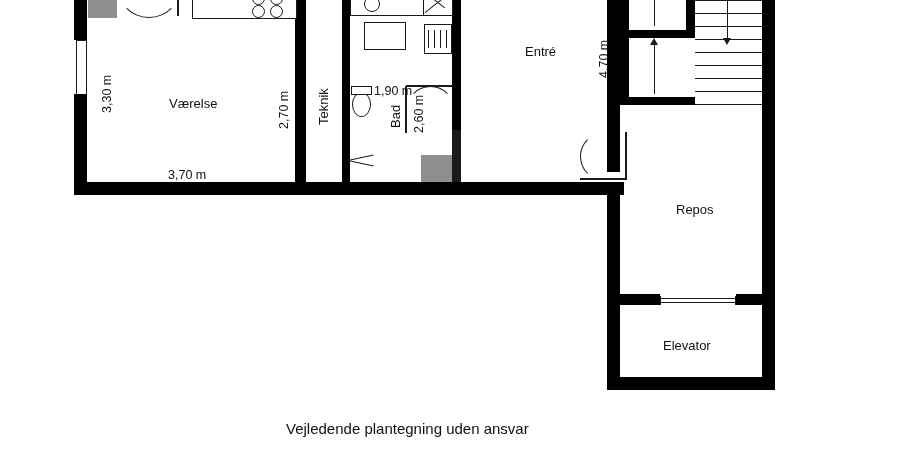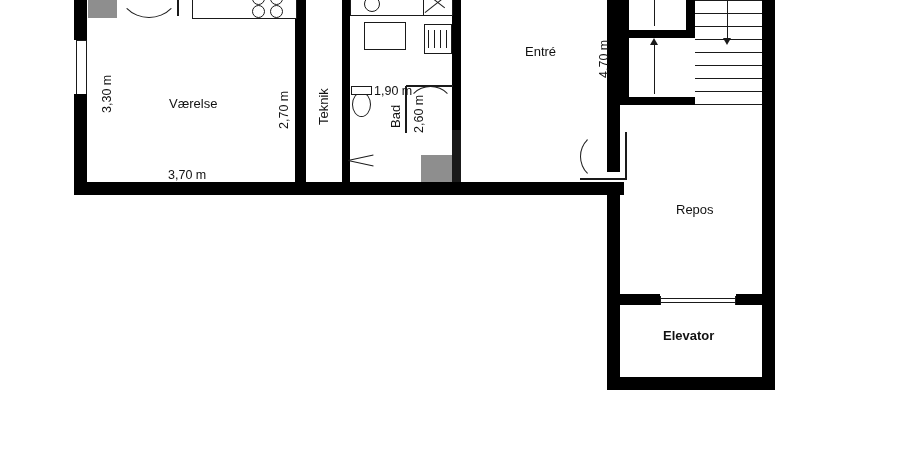--- a/index.html
+++ b/index.html
@@ -201,23 +201,24 @@
   <div class="thinline" style="left:446px; top:30px; width:1.2px; height:18px;"></div>
 
   <div class="fixture-round" style="left:352px; top:92px; width:17px; height:23px;"></div>
   <div class="fixture" style="left:351px; top:86px; width:19px; height:7px;"></div>
 
   <div class="room-label" style="left:169px; top:96px;">Værelse</div>
   <div class="room-label vert" style="left:316px; top:125px;">Teknik</div>
   <div class="room-label vert" style="left:388px; top:128px;">Bad</div>
   <div class="room-label" style="left:525px; top:44px;">Entré</div>
   <div class="room-label" style="left:676px; top:202px;">Repos</div>
-  <div class="room-label" style="left:663px; top:328px;font-weight:bold;">Elevator</div>
+  <div class="room-label" style="left:663px; top:338px;">Elevator</div>
 
   <div class="dim" style="left:168px; top:168px;">3,70 m</div>
   <div class="dim vert" style="left:100px; top:113px;">3,30 m</div>
   <div class="dim vert" style="left:277px; top:129px;">2,70 m</div>
   <div class="dim" style="left:374px; top:64px;margin-top:20px;">1,90 m</div>
   <div class="dim vert" style="left:412px; top:133px;">2,60 m</div>
   <div class="dim vert" style="left:597px; top:78px;">4,70 m</div>
 
+  <div class="caption" style="left:286px; top:420px;">Vejledende plantegning uden ansvar</div>
 
 </div>
 
 </body></html>

